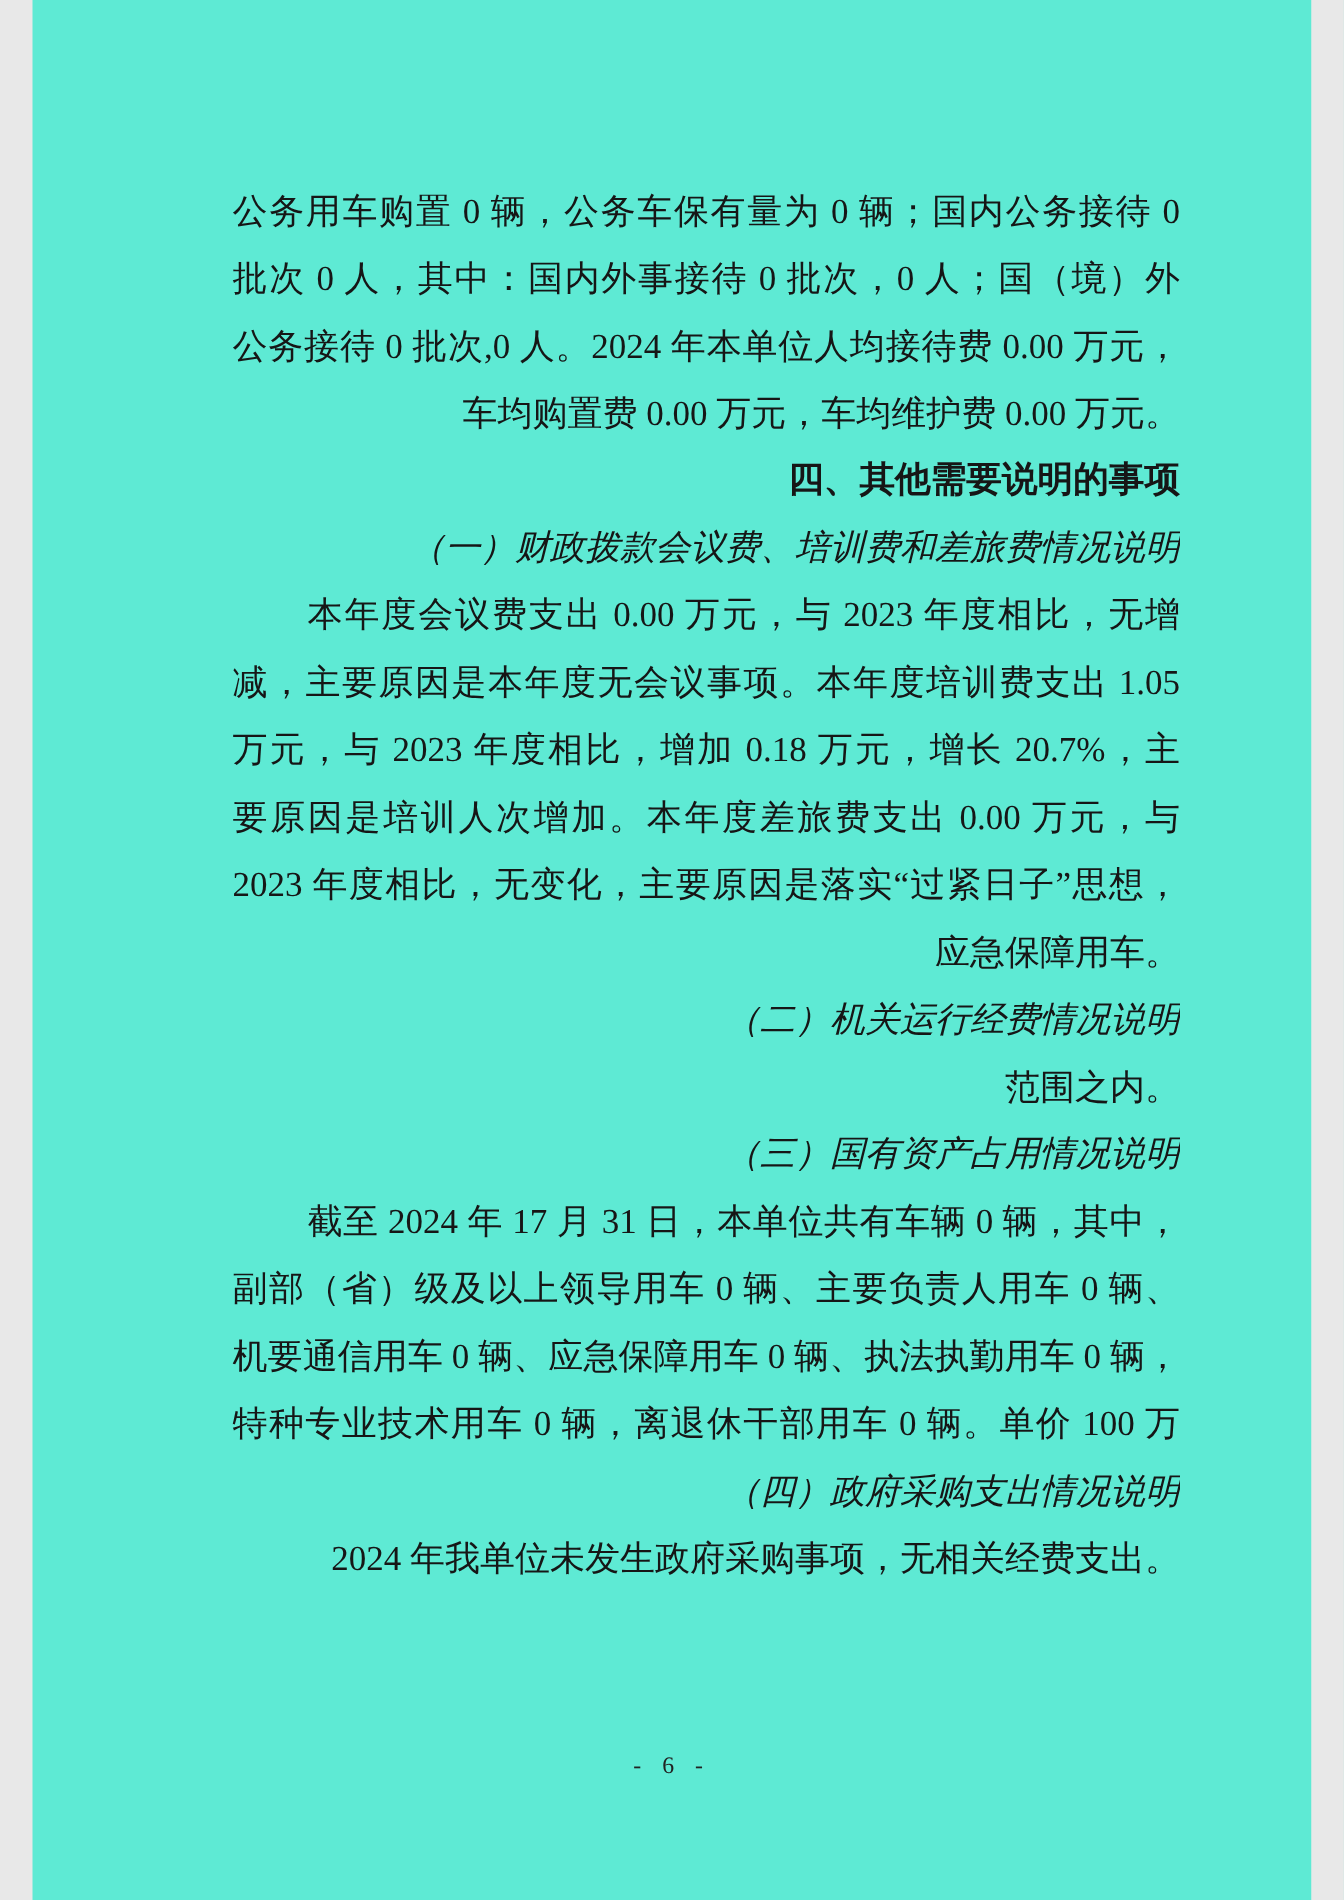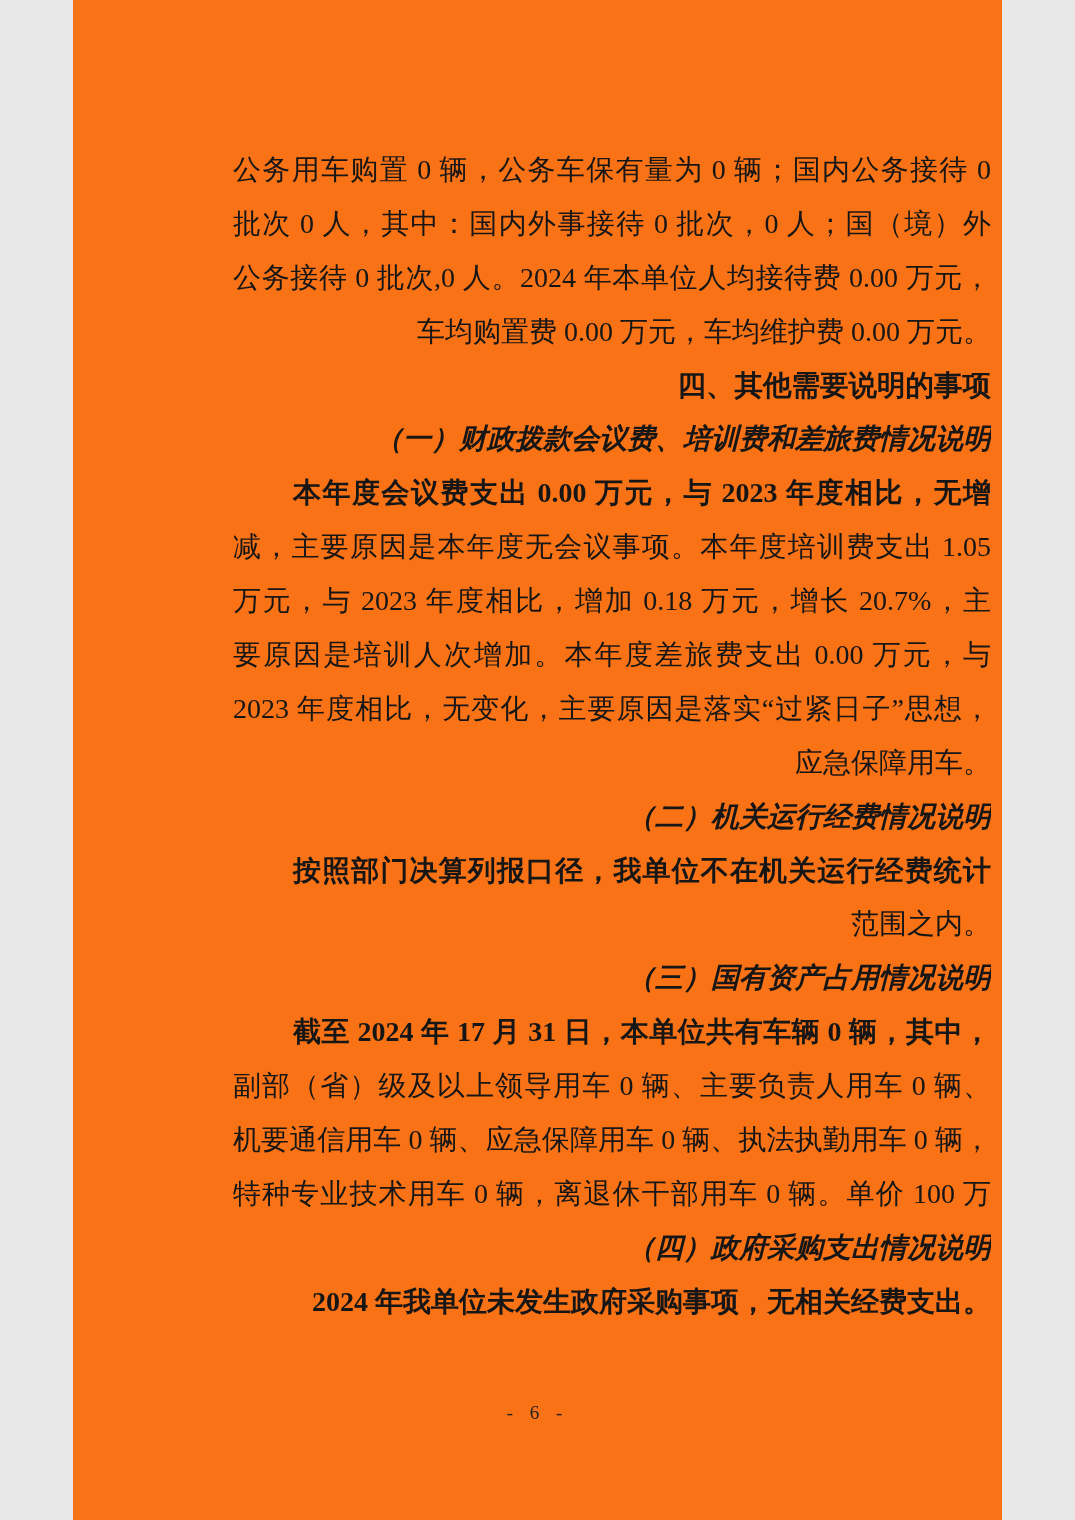--- a/index.html
+++ b/index.html
@@ -2,24 +2,24 @@
 <html lang="zh"><head>
 <meta charset="utf-8">
 <style>
   html, body {
     margin: 0;
     padding: 0;
     background: #e8e8e8;
   }
   .page {
     position: relative;
-    width: 929px;
+    width: 1023px;
     height: 1520px;
     margin: 0 auto;
-    background: #f97316;
+    background: #5eead4;
     color: #161616;
     font-family: "Liberation Serif", serif;
     overflow: hidden;
   }
   .text-block {
     position: absolute;
     left: 160px;
     top: 143px;
     width: 758px;
   }
@@ -32,25 +32,24 @@
     word-break: keep-all;
   }
   
   .j {
     text-align: justify;
     text-align-last: justify;
   }
   
   .ind {
     text-indent: 60px;
-    font-weight: bold;
   }
   
   .hei {
-    font-family: Liberation Serif, serif;
+    font-family: Liberation Mono, monospace;
     font-weight: bold;
     font-size: 28.5px;
   }
   
   .kai {
     font-style: italic;
   }
   .footer {
     position: absolute;
     left: 0;
@@ -77,21 +76,20 @@
 
     <div class="ln kai ind">（一）财政拨款会议费、培训费和差旅费情况说明</div>
     <div class="ln j ind">本年度会议费支出 0.00 万元，与 2023 年度相比，无增</div>
     <div class="ln j">减，主要原因是本年度无会议事项。本年度培训费支出 1.05</div>
     <div class="ln j">万元，与 2023 年度相比，增加 0.18 万元，增长 20.7%，主</div>
     <div class="ln j">要原因是培训人次增加。本年度差旅费支出 0.00 万元，与</div>
     <div class="ln j">2023 年度相比，无变化，主要原因是落实“过紧日子”思想，</div>
     <div class="ln">应急保障用车。</div>
 
     <div class="ln kai ind">（二）机关运行经费情况说明</div>
-    <div class="ln j ind">按照部门决算列报口径，我单位不在机关运行经费统计</div>
     <div class="ln">范围之内。</div>
 
     <div class="ln kai ind">（三）国有资产占用情况说明</div>
     <div class="ln j ind">截至 2024 年 17 月 31 日，本单位共有车辆 0 辆，其中，</div>
     <div class="ln j">副部（省）级及以上领导用车 0 辆、主要负责人用车 0 辆、</div>
     <div class="ln j">机要通信用车 0 辆、应急保障用车 0 辆、执法执勤用车 0 辆，</div>
     <div class="ln j">特种专业技术用车 0 辆，离退休干部用车 0 辆。单价 100 万</div>
 
     <div class="ln kai ind">（四）政府采购支出情况说明</div>
     <div class="ln ind">2024 年我单位未发生政府采购事项，无相关经费支出。</div>

